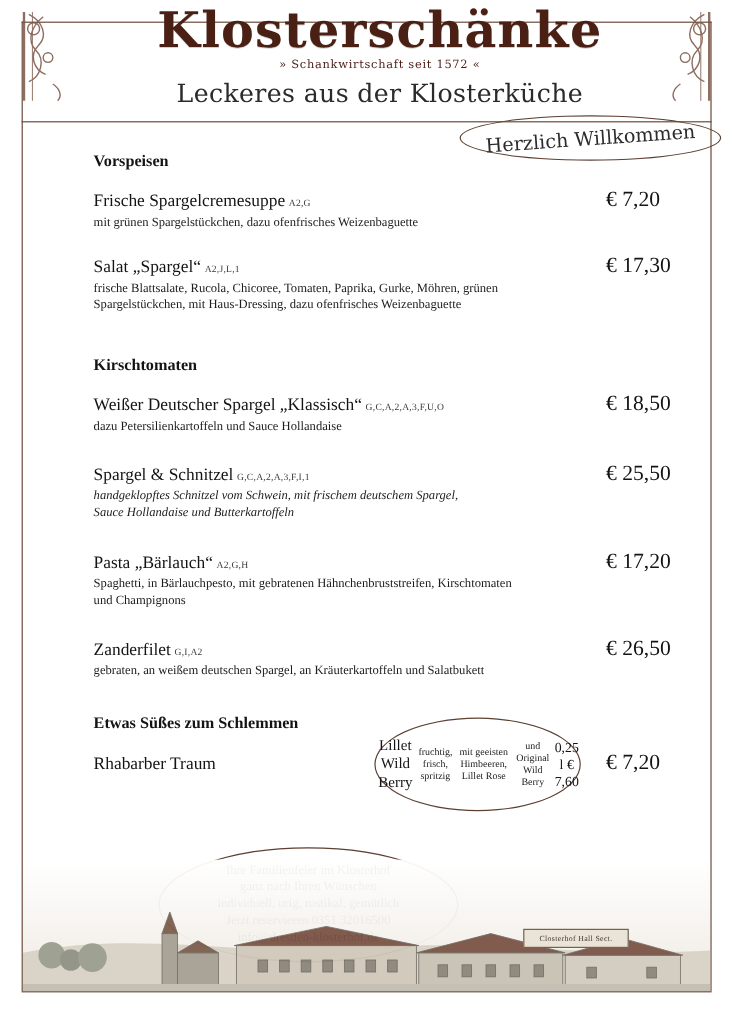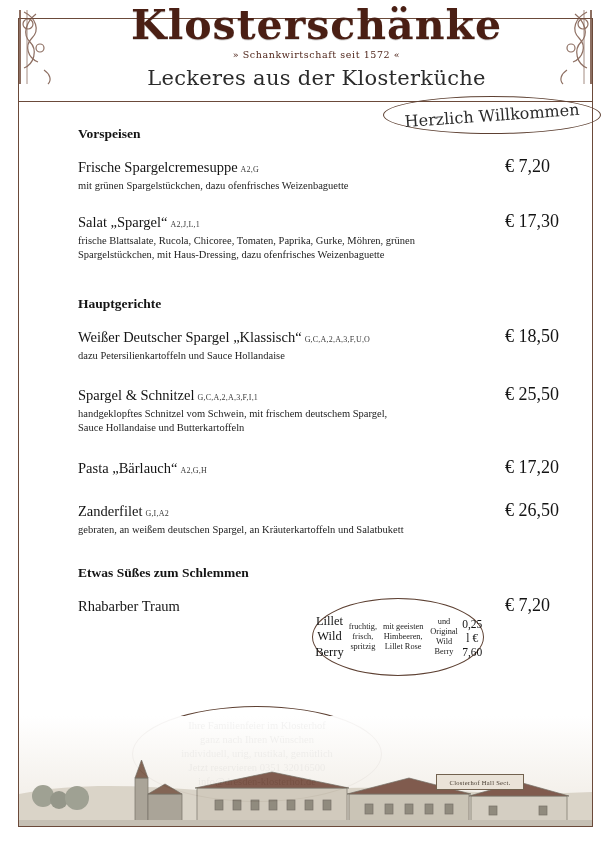--- a/index.html
+++ b/index.html
@@ -315,51 +315,53 @@
             <span>Salat „Spargel“</span><span class="allerg">A2,J,L,1</span>
           </div>
           <div class="item-price">€ 17,30</div>
         </div>
         <div class="item-desc">frische Blattsalate, Rucola, Chicoree, Tomaten, Paprika, Gurke, Möhren,
 grünen Spargelstückchen, mit Haus-Dressing, dazu ofenfrisches Weizenbaguette</div>
       </div>
     </div>
 
     <div>
-      <div class="section-title spaced">Hauptgerichte</div>
+      <div class="section-title spaced">Kirschtomaten</div>
 
       <div class="item" style="margin-bottom:22px;">
         <div class="item-head">
           <div class="item-name">
             <span>Weißer Deutscher Spargel „Klassisch“</span><span class="allerg">G,C,A,2,A,3,F,U,O</span>
           </div>
           <div class="item-price">€ 18,50</div>
         </div>
         <div class="item-desc">dazu Petersilienkartoffeln und Sauce Hollandaise</div>
       </div>
 
       <div class="item" style="margin-bottom:22px;">
         <div class="item-head">
           <div class="item-name">
             <span>Spargel &amp; Schnitzel</span><span class="allerg">G,C,A,2,A,3,F,I,1</span>
           </div>
           <div class="item-price">€ 25,50</div>
         </div>
-        <div class="item-desc" style="white-space:pre-line;">handgeklopftes Schnitzel vom Schwein, mit frischem deutschem Spargel,
+        <div class="item-desc" style="white-space:pre-line;font-style:italic;">handgeklopftes Schnitzel vom Schwein, mit frischem deutschem Spargel,
 Sauce Hollandaise und Butterkartoffeln</div>
       </div>
 
 
       <div class="item" style="margin-bottom:22px;">
         <div class="item-head">
           <div class="item-name">
             <span>Pasta „Bärlauch“</span><span class="allerg">A2,G,H</span>
           </div>
           <div class="item-price">€ 17,20</div>
         </div>
+        <div class="item-desc" style="white-space:pre-line;">Spaghetti, in Bärlauchpesto, mit gebratenen Hähnchenbruststreifen, Kirschtomaten
+und Champignons</div>
       </div>
 
       <div class="item" style="margin-bottom:22px;">
         <div class="item-head">
           <div class="item-name">
             <span>Zanderfilet</span><span class="allerg">G,I,A2</span>
           </div>
           <div class="item-price">€ 26,50</div>
         </div>
         <div class="item-desc">gebraten, an weißem deutschen Spargel, an Kräuterkartoffeln und Salatbukett</div>

